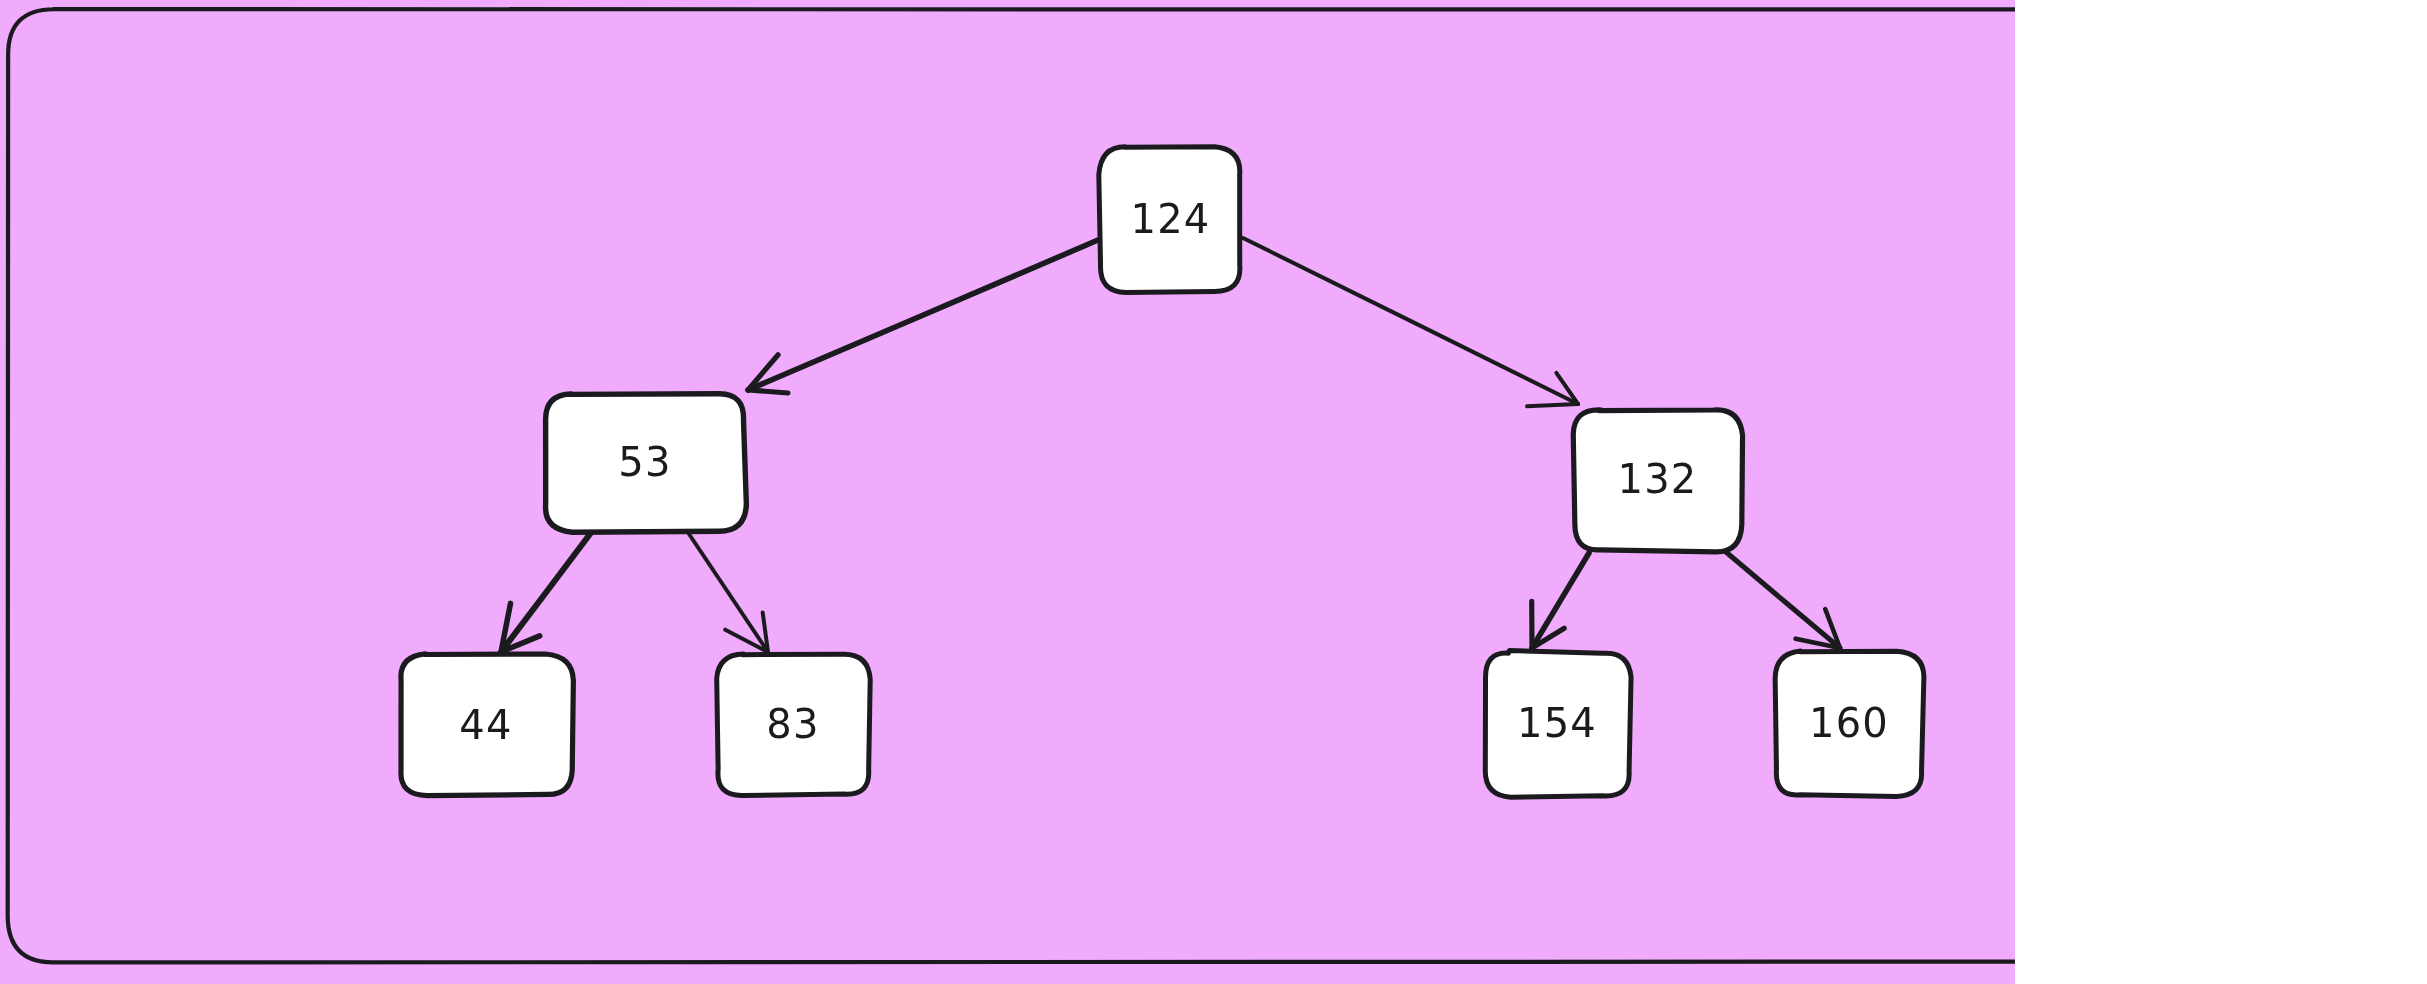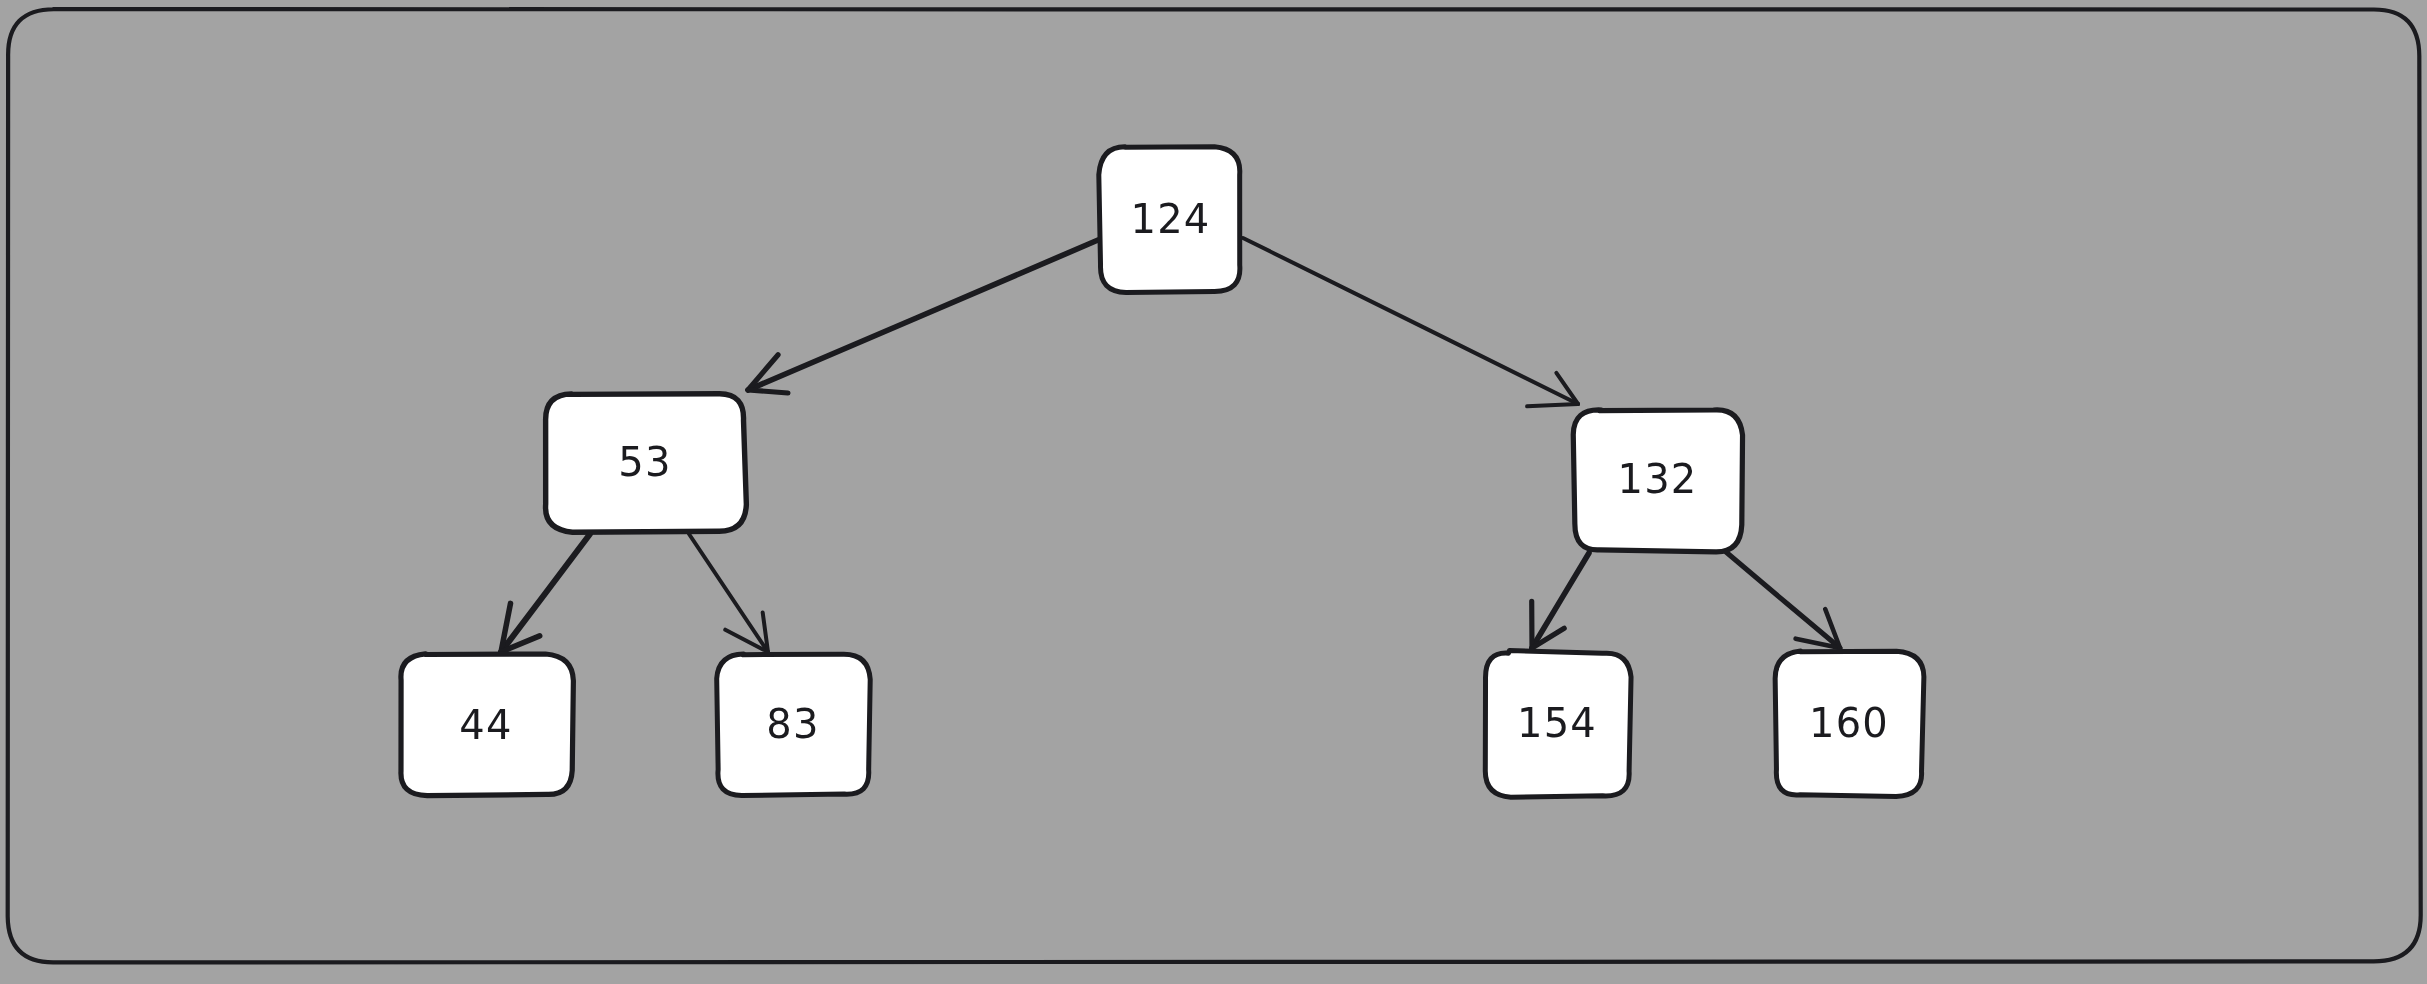--- a/index.html
+++ b/index.html
@@ -6,23 +6,23 @@
   html, body {
     margin: 0;
     padding: 0;
     background: #ffffff;
   }
   body {
     font-family: "DejaVu Sans", sans-serif;
   }
   #canvas-wrap {
     position: relative;
-    width: 2427px;
+    width: 2015px;
     height: 984px;
-    background: #a3a3a3;
+    background: #f0abfc;
     overflow: hidden;
   }
   #diagram-svg {
     position: absolute;
     top: 0;
     left: 0;
     width: 2427px;
     height: 984px;
     display: block;
   }

